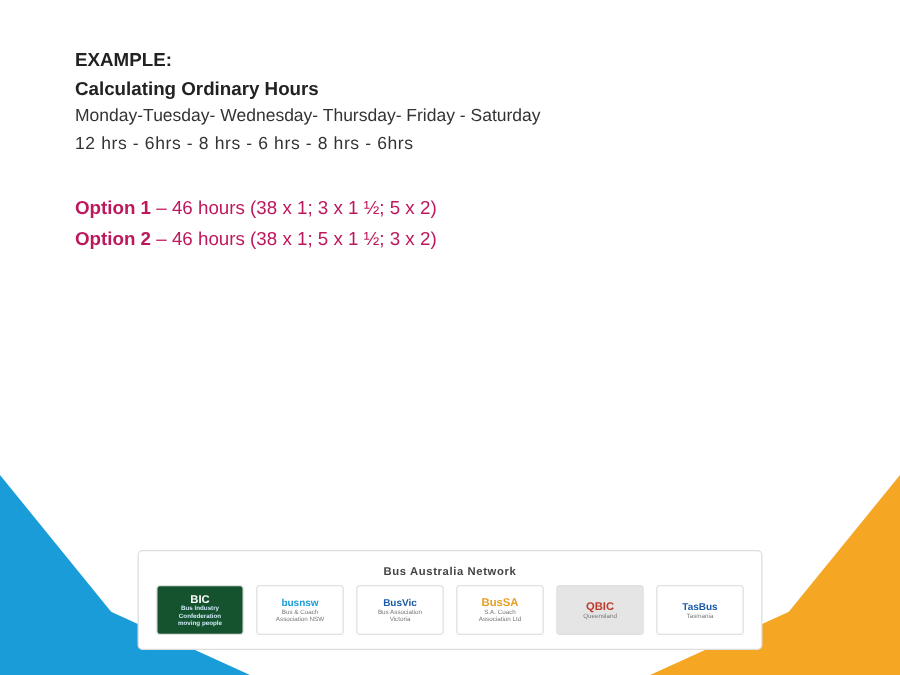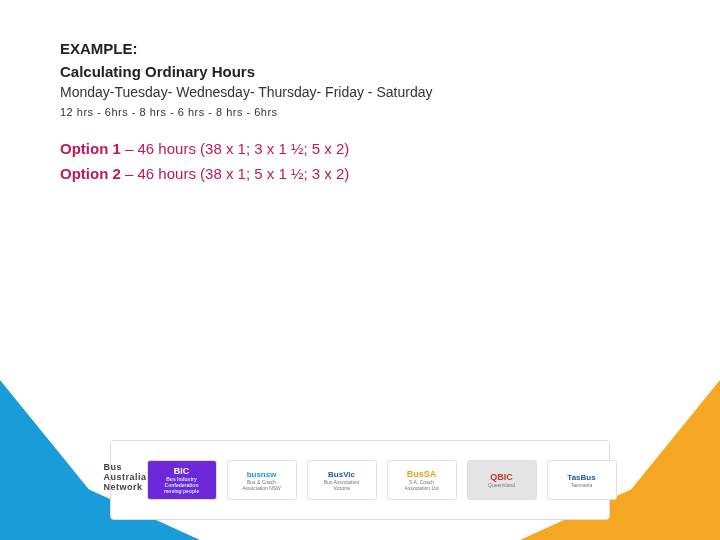--- a/index.html
+++ b/index.html
@@ -35,23 +35,23 @@
       margin-bottom: 4px;
     }
 
     .days-row {
       font-size: 14px;
       color: #333;
       margin-bottom: 6px;
     }
 
     .hours-row {
-      font-size: 11px;
+      font-size: 14px;
       color: #333;
-      margin-bottom: 22px;
+      margin-bottom: 36px;
       letter-spacing: 0.5px;
     }
 
     .option-line {
       font-size: 15px;
       color: #be185d;
       margin-bottom: 8px;
     }
 
     .option-line strong {
@@ -114,21 +114,21 @@
       bottom: 20px;
       left: 50%;
       transform: translateX(-50%);
       width: 500px;
       height: 80px;
       background: #ffffff;
       border: 1px solid #ddd;
       border-radius: 4px;
       z-index: 10;
       display: flex;
-      flex-direction: row;
+      flex-direction: column;
       align-items: center;
       justify-content: center;
       padding: 6px 10px;
     }
 
     .logo-bar-title {
       font-size: 9px;
       color: #444;
       margin-bottom: 6px;
       font-weight: bold;
@@ -152,21 +152,21 @@
       border: 1px solid #e0e0e0;
       border-radius: 3px;
       font-size: 7px;
       color: #555;
       text-align: center;
       padding: 2px;
       background: #fff;
     }
 
     .logo-bic {
-      background: #6d28d9;
+      background: #14532d;
       color: white;
       font-weight: bold;
       font-size: 10px;
     }
 
     .logo-busnsw {
       background: #fff;
     }
 
     .logo-bussd {

